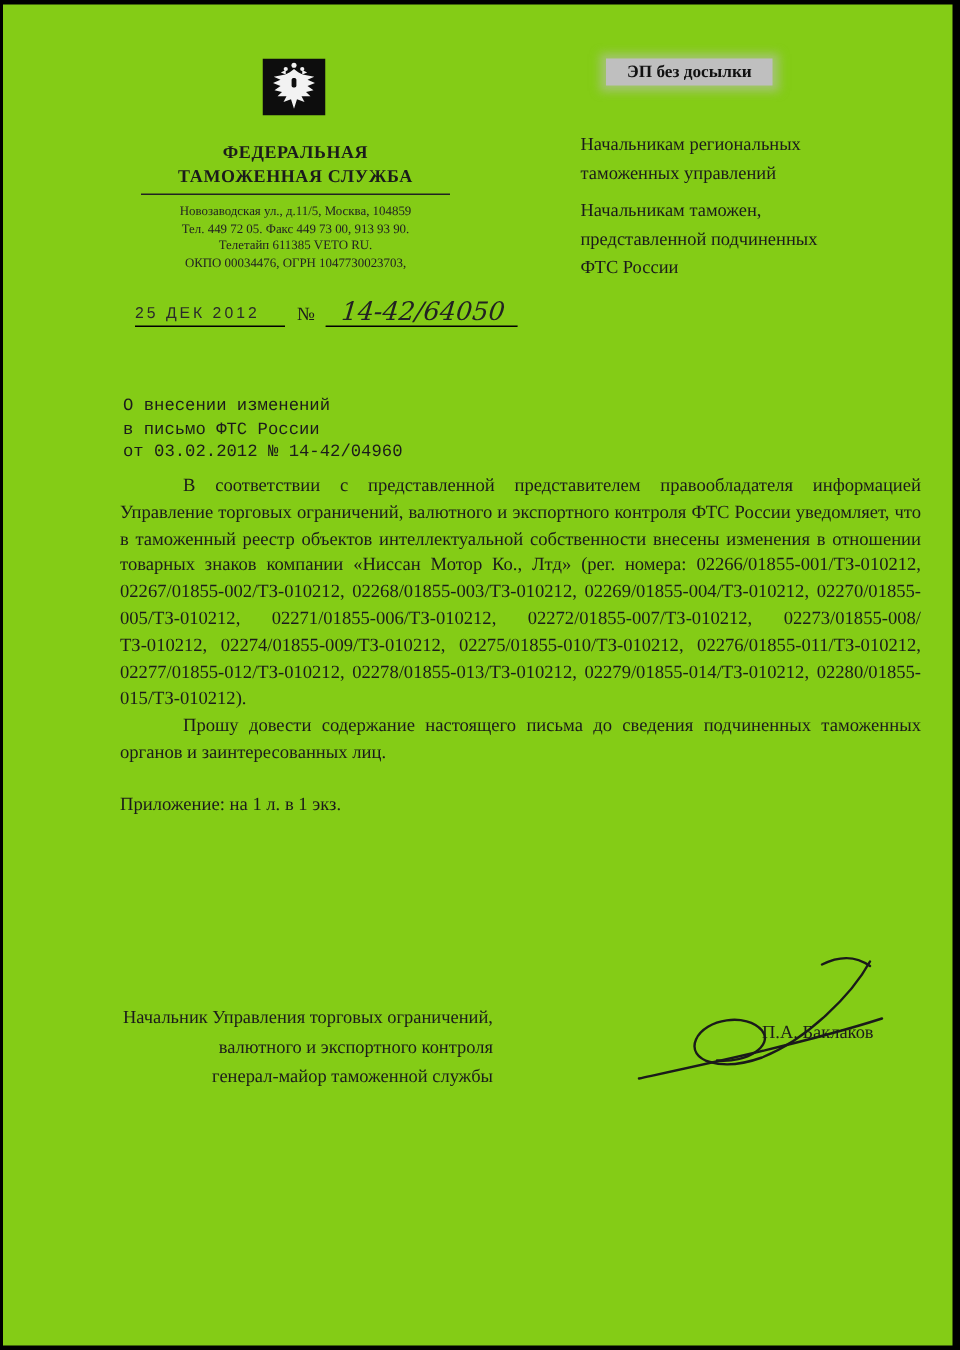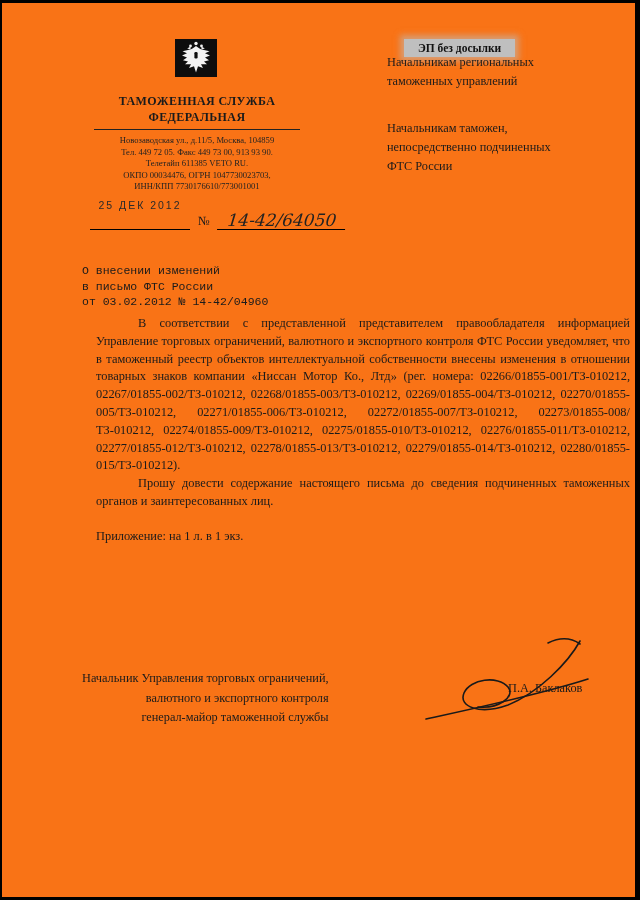--- a/index.html
+++ b/index.html
@@ -1,51 +1,51 @@
 <!DOCTYPE html>
 <html><head>
 <meta charset="utf-8">
 <style>
   html,body{margin:0;padding:0;background:#fff;}
   .page{
-    position:relative;width:640px;height:900px;background:#f97316;box-sizing:border-box;
+    position:relative;width:640px;height:900px;background:#84cc16;box-sizing:border-box;
     border-left:2px solid #000;border-top:3px solid #000;border-right:5px solid #000;border-bottom:3px solid #000;
     font-family:"Liberation Serif", serif;color:#1b1b1b;overflow:hidden;
   }
   .emblem{position:absolute;left:173px;top:36px;width:42px;height:38px;}
   .ep-stamp{
     position:absolute;left:402px;top:36px;padding:3px 14px;background:#bfbfbf;
     font-weight:bold;font-size:11.5px;color:#111;box-shadow:0 0 6px 4px rgba(190,190,190,.55);
   }
   .org-name{position:absolute;left:60px;top:90px;width:270px;text-align:center;
     font-weight:bold;font-size:12px;letter-spacing:.4px;line-height:16px;}
   .org-rule{position:absolute;left:92px;top:126px;width:206px;border-top:1px solid #222;}
   .org-address{position:absolute;left:60px;top:132px;width:270px;text-align:center;
     font-size:8.6px;line-height:11.5px;color:#222;}
   .doc-number-row{position:absolute;left:88px;top:196px;display:flex;align-items:flex-end;gap:8px;}
   .date-slot{
-    display:inline-block;width:100px;border-bottom:1.4px solid #000;text-align:center;
+    display:inline-block;width:100px;border-bottom:1.4px solid #000;text-align:left;
     font-family:"Liberation Sans",sans-serif;font-size:10.5px;letter-spacing:2px;color:#2a2a2a;
-    padding-bottom:18px;white-space:nowrap;
+    padding-bottom:2px;white-space:nowrap;
   }
   .numsign{font-size:12.5px;padding-bottom:1px;}
   .num-slot{
     display:inline-block;width:128px;border-bottom:1.4px solid #000;text-align:center;
     font-family:"DejaVu Serif",serif;font-style:italic;font-size:17px;color:#222;
     transform:skewX(-6deg);line-height:18px;white-space:nowrap;
   }
   .ref-row{position:absolute;left:80px;top:228px;display:flex;align-items:flex-end;gap:8px;font-size:11.5px;}
   .blank{display:inline-block;border-bottom:1px solid #000;height:12px;}
   .blank1{width:80px;}
   .blank2{width:108px;}
   .subject{position:absolute;left:80px;top:260px;font-size:11.5px;line-height:15.5px;font-family:Liberation Mono, monospace;}
   .addressee{position:absolute;left:385px;font-size:12.3px;line-height:19px;}
-  .addr1{top:50px;}
-  .addr2{top:116px;}
-  .body-text{position:absolute;left:78px;top:312px;width:534px;font-size:12.4px;line-height:17.8px;text-align:justify;margin-left:16px;}
+  .addr1{top:84px;}
+  .addr2{top:128px;}
+  .body-text{position:absolute;left:78px;top:312px;width:534px;font-size:12.4px;line-height:17.8px;text-align:justify;}
   .body-text p{margin:0;text-indent:42px;}
   .attachment{margin-top:17px !important;text-indent:0 !important;text-align:left;}
   .sig-title{position:absolute;left:80px;top:666px;font-size:12.3px;line-height:19.5px;text-align:right;}
   .sig-graphic{position:absolute;left:418px;top:632px;width:175px;height:92px;}
   .sig-name{position:absolute;left:506px;top:678px;font-size:12.3px;}
 </style>
 </head>
 <body>
 
 <div class="page">
@@ -61,31 +61,30 @@
         <path d="M26.5 7.6 L29.8 9.4 L26.5 10.6 Z"></path>
         <path d="M21 7 C18.5 9 17.2 10 15.2 10.6 L7.5 12.2 L12 14.2 L7 16.4 L12 18.4 L8 21.2 L13 22.4 L10 25.2 L16 25.2 L14 29 L19 27.2 L21 33.5 L23 27.2 L28 29 L26 25.2 L32 25.2 L29 22.4 L34 21.2 L30 18.4 L35 16.4 L30 14.2 L34.5 12.2 L26.8 10.6 C24.8 10 23.5 9 21 7 Z"></path>
         <rect x="19.4" y="13" width="3.2" height="6.4" rx="1.2" fill="#0d0d0d"></rect>
       </g>
     </svg>
   </div>
 
   <div class="ep-stamp">ЭП без досылки</div>
 
   <div class="org-name">
+    <div>ФЕДЕРАЛЬНАЯ</div>
     <div>ТАМОЖЕННАЯ СЛУЖБА</div>
-    <div>ФЕДЕРАЛЬНАЯ</div>
   </div>
   <div class="org-rule"></div>
 
   <div class="org-address">
     <div>Новозаводская ул., д.11/5, Москва, 104859</div>
     <div>Тел. 449 72 05. Факс 449 73 00, 913 93 90.</div>
     <div>Телетайп 611385 VETO RU.</div>
     <div>ОКПО 00034476, ОГРН 1047730023703,</div>
-    <div>ИНН/КПП 7730176610/773001001</div>
   </div>
 
   <div class="doc-number-row">
     <span class="date-slot">25 ДЕК 2012</span>
     <span class="numsign">№</span>
     <span class="num-slot">14-42/64050</span>
   </div>
 
 
   <div class="subject">
@@ -93,21 +92,21 @@
     <div>в письмо ФТС России</div>
     <div>от 03.02.2012 № 14-42/04960</div>
   </div>
 
   <div class="addressee addr1">
     <div>Начальникам региональных</div>
     <div>таможенных управлений</div>
   </div>
   <div class="addressee addr2">
     <div>Начальникам таможен,</div>
-    <div>непосредственно подчиненных</div>
+    <div>представленной подчиненных</div>
     <div>ФТС России</div>
   </div>
 
   <div class="body-text">
     <p>В соответствии с представленной представителем правообладателя информацией Управление торговых ограничений, валютного и экспортного контроля ФТС России уведомляет, что в таможенный реестр объектов интеллектуальной собственности внесены изменения в отношении товарных знаков компании «Ниссан Мотор Ко., Лтд» (рег. номера: 02266/01855-001/ТЗ-010212, 02267/01855-002/ТЗ-010212, 02268/01855-003/ТЗ-010212, 02269/01855-004/ТЗ-010212, 02270/01855-005/ТЗ-010212, 02271/01855-006/ТЗ-010212, 02272/01855-007/ТЗ-010212, 02273/01855-008/ТЗ-010212, 02274/01855-009/ТЗ-010212, 02275/01855-010/ТЗ-010212, 02276/01855-011/ТЗ-010212, 02277/01855-012/ТЗ-010212, 02278/01855-013/ТЗ-010212, 02279/01855-014/ТЗ-010212, 02280/01855-015/ТЗ-010212).</p>
     <p>Прошу довести содержание настоящего письма до сведения подчиненных таможенных органов и заинтересованных лиц.</p>
     <p class="attachment">Приложение: на 1 л. в 1 экз.</p>
   </div>
 
   <div class="sig-title">

